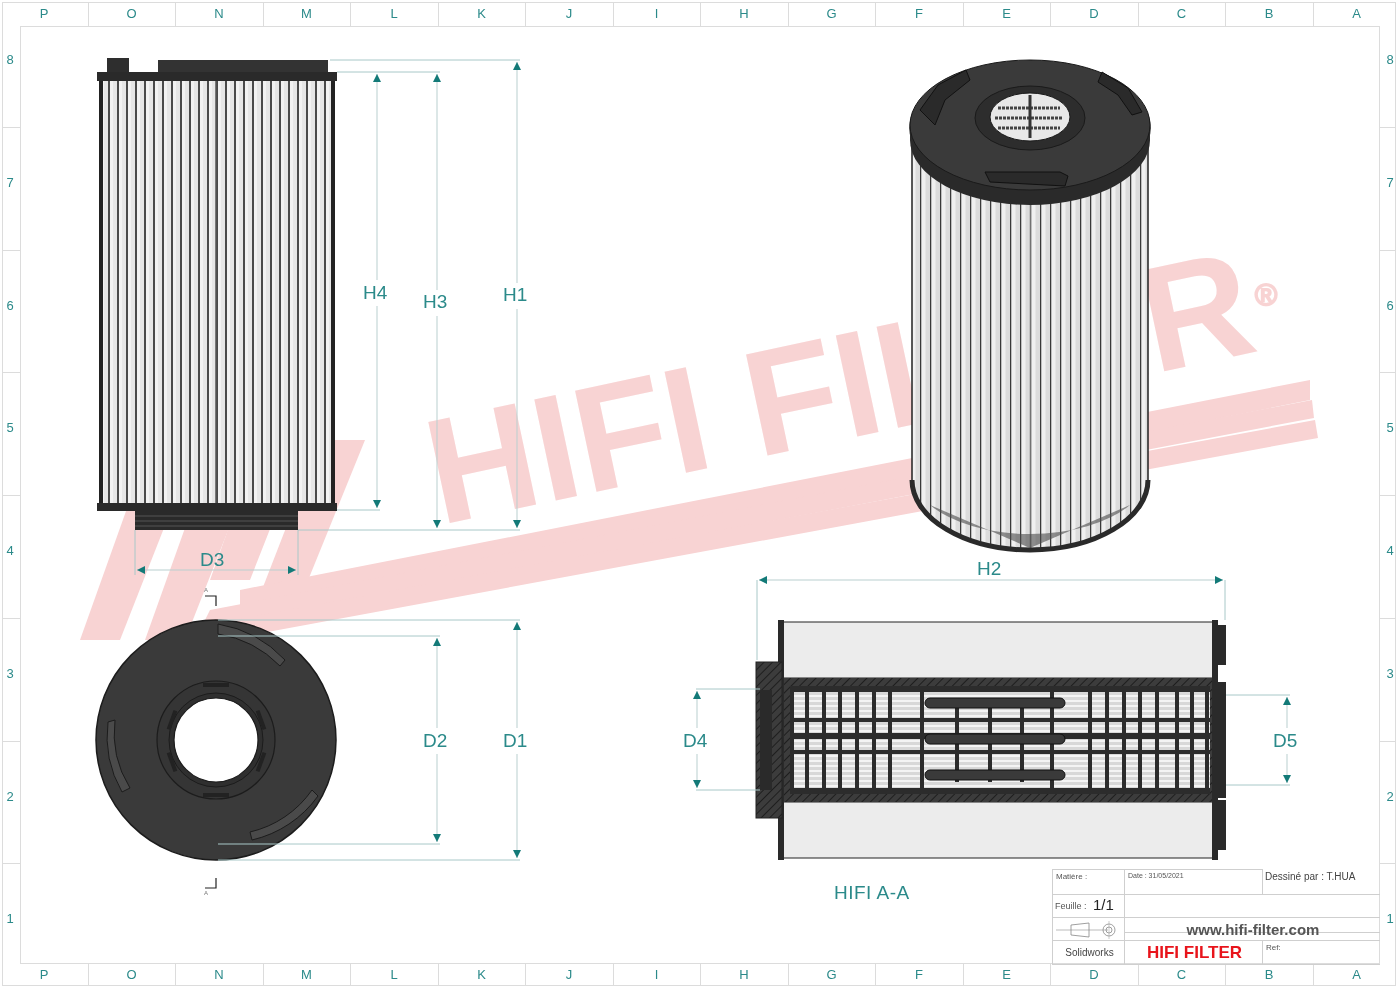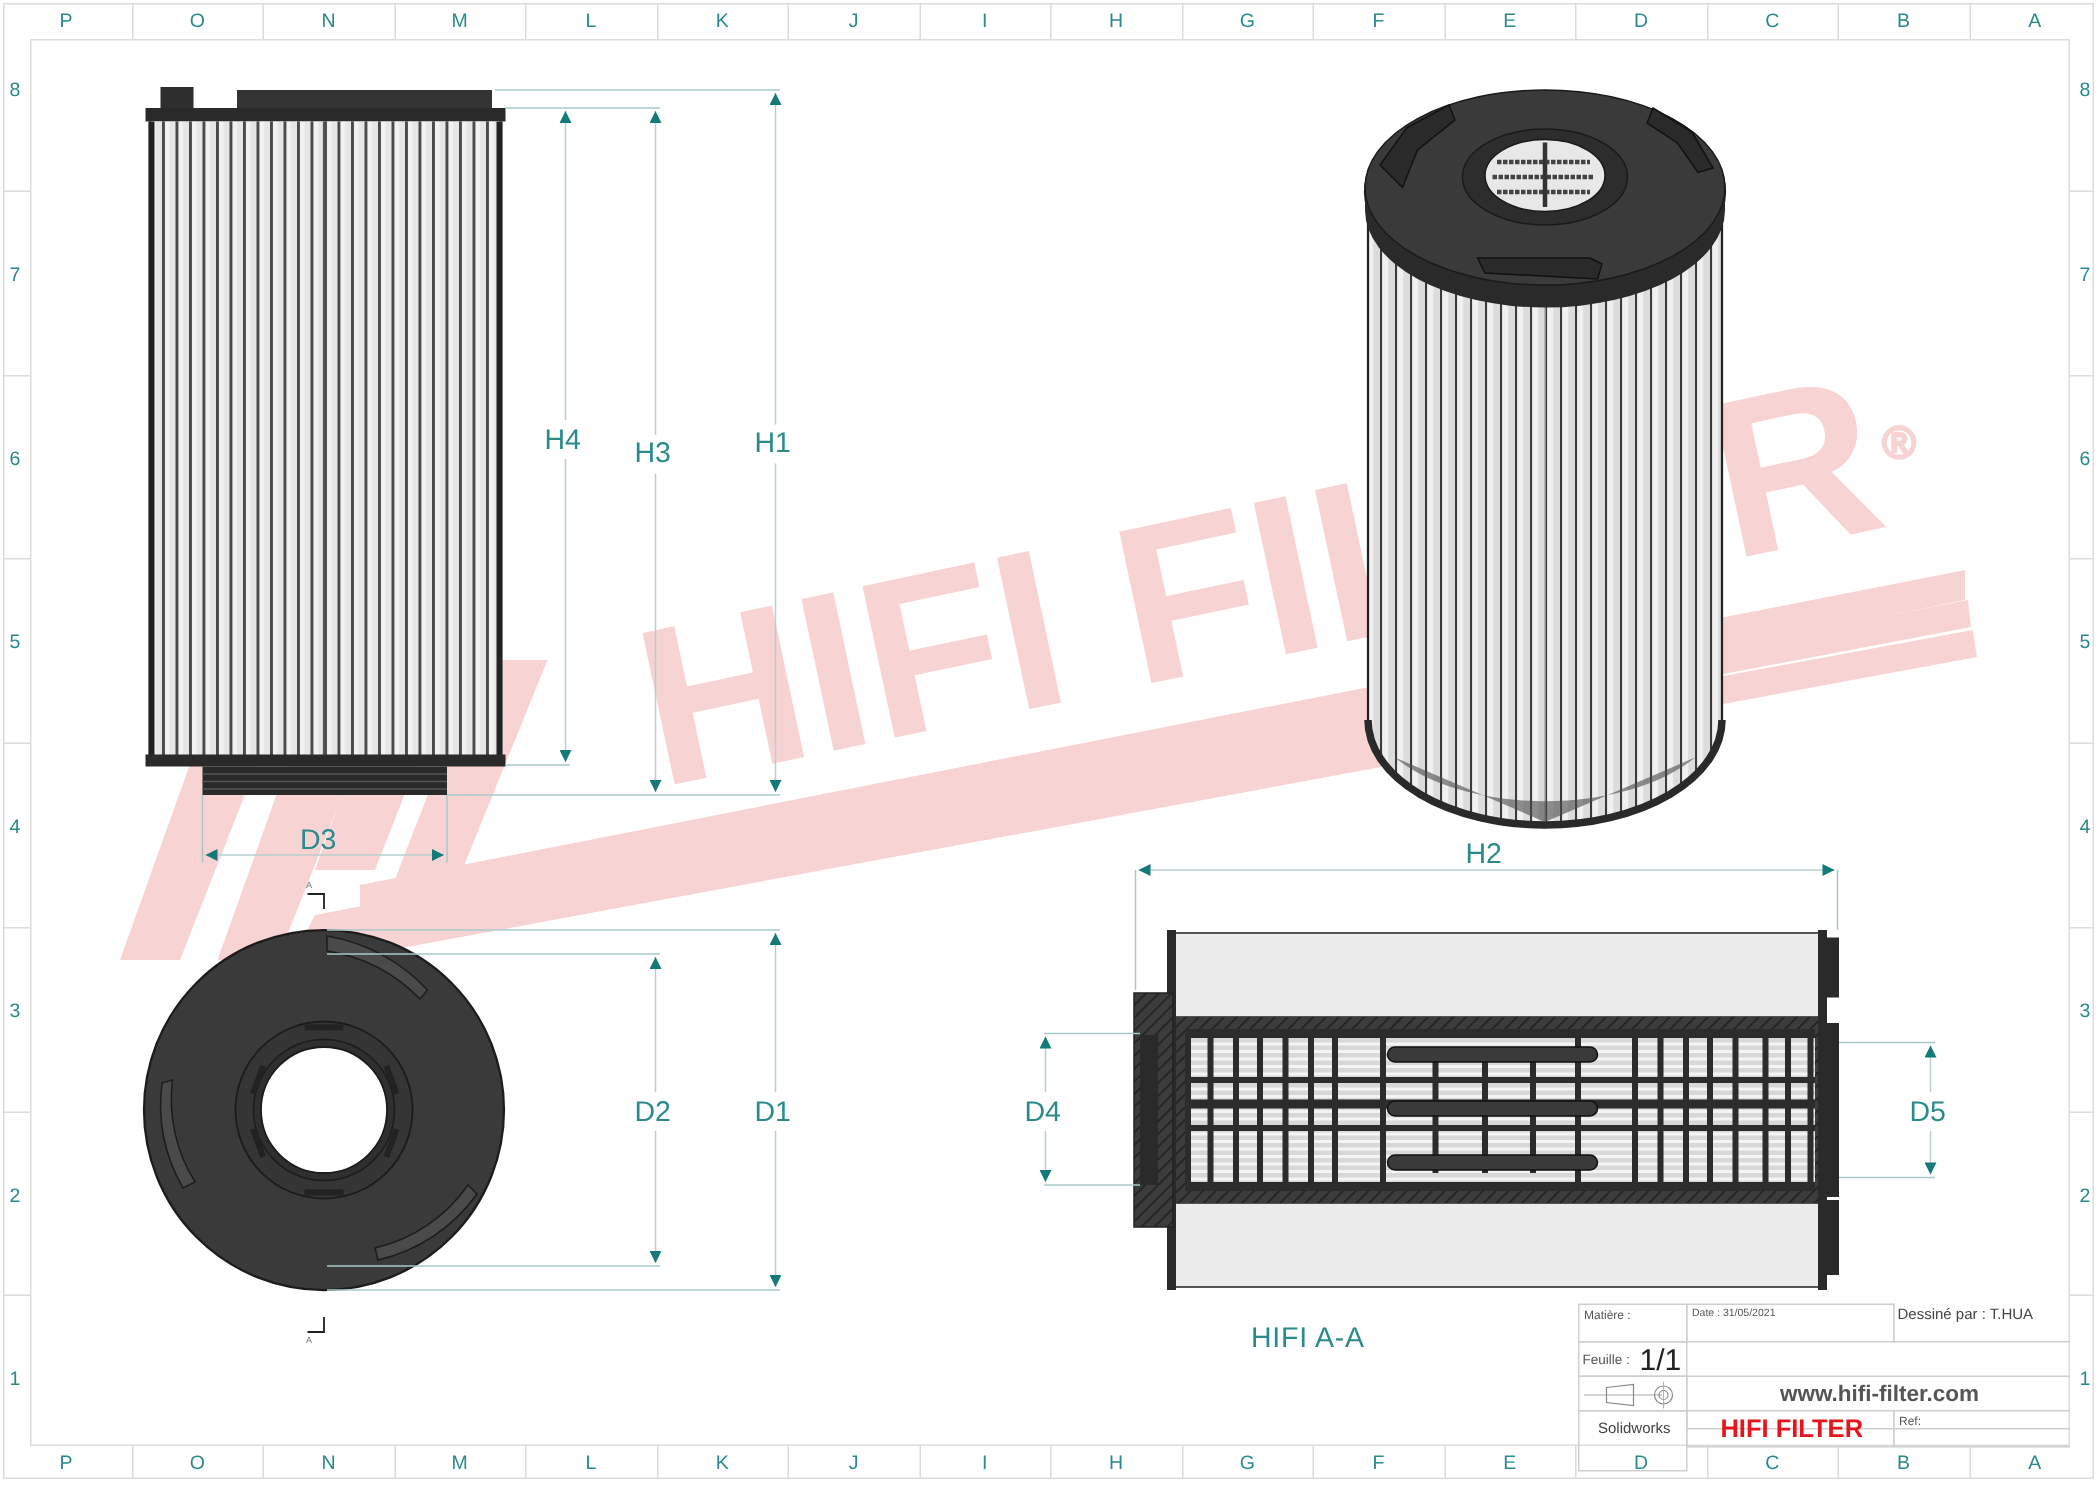--- a/index.html
+++ b/index.html
@@ -369,37 +369,37 @@
     </div>
     <div class="tb-cell" style="left:72px;top:0;width:139px;height:26px;">
       <span class="tb-small" style="font-size:7px">Date : 31/05/2021</span>
     </div>
     <div class="tb-cell" style="left:210px;top:0;width:118px;height:26px;border-top:none;border-right:none;">
       <span style="position:absolute;left:2px;top:2px;font-size:10px;color:#444">Dessiné par : T.HUA</span>
     </div>
 
     <div class="tb-cell" style="left:0;top:25px;width:73px;height:24px;">
       <span style="position:absolute;left:2px;top:6px;font-size:9px;color:#555">Feuille :</span>
-      <span style="position:absolute;left:40px;top:1px;font-size:20px;color:#222">1/1</span>
+      <span style="position:absolute;left:40px;top:1px;font-size:15px;color:#222">1/1</span>
     </div>
 
     <div class="tb-cell" style="left:0;top:48px;width:73px;height:24px;">
       <svg width="73" height="24">
         <line x1="3" y1="12" x2="55" y2="12" stroke="#aaa" stroke-width="0.8"></line>
         <path d="M18,7 L36,5 L36,19 L18,17 z" fill="none" stroke="#888" stroke-width="0.8"></path>
         <circle cx="56" cy="12" r="6" fill="none" stroke="#888" stroke-width="0.8"></circle>
         <circle cx="56" cy="12" r="3" fill="none" stroke="#888" stroke-width="0.8"></circle>
         <line x1="56" y1="3" x2="56" y2="21" stroke="#aaa" stroke-width="0.6"></line>
       </svg>
     </div>
-    <div class="tb-cell" style="left:72px;top:48px;width:256px;height:36px;border-right:none;">
+    <div class="tb-cell" style="left:72px;top:48px;width:256px;height:16px;border-right:none;">
       <span style="position:absolute;left:0;width:256px;text-align:center;top:3px;font-size:15px;font-weight:bold;color:#555">www.hifi-filter.com</span>
     </div>
 
-    <div class="tb-cell" style="left:0;top:71px;width:73px;height:41px;">
+    <div class="tb-cell" style="left:0;top:71px;width:73px;height:25px;">
       <span style="position:absolute;left:0;width:73px;text-align:center;top:6px;font-size:10px;color:#444">Solidworks</span>
     </div>
     <div class="tb-cell" style="left:72px;top:71px;width:139px;height:25px;">
       <span style="position:absolute;left:0;width:139px;text-align:center;top:2px;font-size:17px;font-weight:bold;color:#e8141b">HIFI FILTER</span>
     </div>
     <div class="tb-cell" style="left:210px;top:71px;width:118px;height:25px;border-right:none;">
       <span class="tb-small">Ref:</span>
     </div>
   </div>
 </div>

